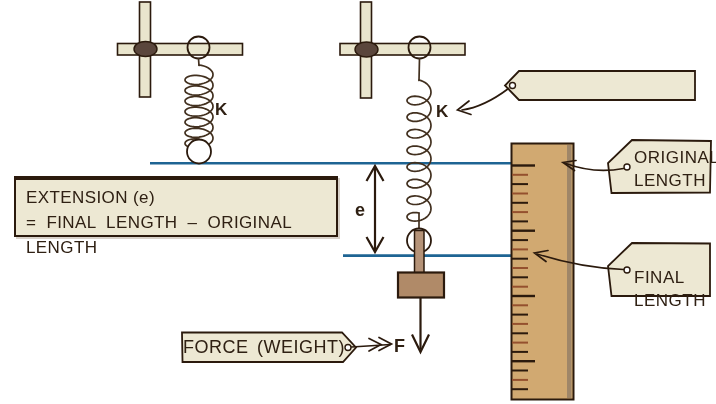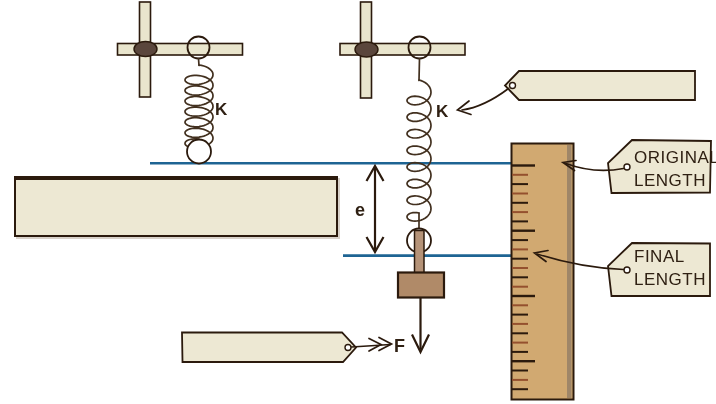--- a/index.html
+++ b/index.html
@@ -36,21 +36,21 @@
   #extension-box{
     position:absolute;left:14px;top:176px;width:300px;height:44px;
     background:var(--tag-fill);border:2px solid var(--outline);border-top-width:4px;
     padding:5px 10px 6px 10px;font-size:17px;letter-spacing:.4px;line-height:25px;
     box-shadow:2px 2px 0 rgba(100,70,40,.25);
   }
   #extension-box .l2{word-spacing:5px;}
   #spring-constant-label{left:519px;top:71px;width:176px;height:29px;display:flex;align-items:center;justify-content:center;word-spacing:8px;}
   #force-weight-label{left:186px;top:333px;width:156px;height:29px;display:flex;align-items:center;justify-content:center;word-spacing:3px;}
   #original-length-label{left:634px;top:146px;}
-  #final-length-label{left:634px;top:245px;}
+  #final-length-label{left:634px;top:266px;}
 </style>
 </head>
 <body>
 
 <div id="stage">
 
   <svg width="716" height="404" viewBox="0 0 716 404">
 
     <line class="blue" x1="150" y1="163.3" x2="512" y2="163.3"></line>
     <line class="blue" x1="343" y1="255.6" x2="511" y2="255.6"></line>
@@ -142,31 +142,34 @@
 
       <polygon class="tag" points="182,332.5 342,332.5 356,347.5 343,362 182.5,362"></polygon>
       <circle class="hole" cx="348" cy="347.5" r="3"></circle>
       <path class="arrow" d="M351.5,347 Q372,345.5 390,344.5"></path>
       <path class="arrow" d="M379,337.5 L391.5,344 L379,350.5"></path>
       <path class="arrow" d="M369,338.5 L381,344.5 L369,351"></path>
     </g>
   </svg>
 
   <div id="extension-box">
+    <div>EXTENSION (e)</div>
+    <div class="l2">= FINAL LENGTH – ORIGINAL LENGTH</div>
   </div>
 
 
   <div class="txt tag-txt-2line" id="original-length-label">
     <div>ORIGINAL</div>
     <div>LENGTH</div>
   </div>
 
   <div class="txt tag-txt-2line" id="final-length-label">
     <div>FINAL</div>
     <div>LENGTH</div>
   </div>
 
+  <div class="txt tag-txt" id="force-weight-label">FORCE (WEIGHT)</div>
 
   <div class="txt sym" style="left:215px;top:100px;">K</div>
   <div class="txt sym" style="left:436px;top:102px;">K</div>
   <div class="txt sym" style="left:355px;top:200px;font-size:18px;font-weight:700;">e</div>
   <div class="txt sym" style="left:394px;top:336px;font-size:18px;">F</div>
 </div>
 
 </body></html>

